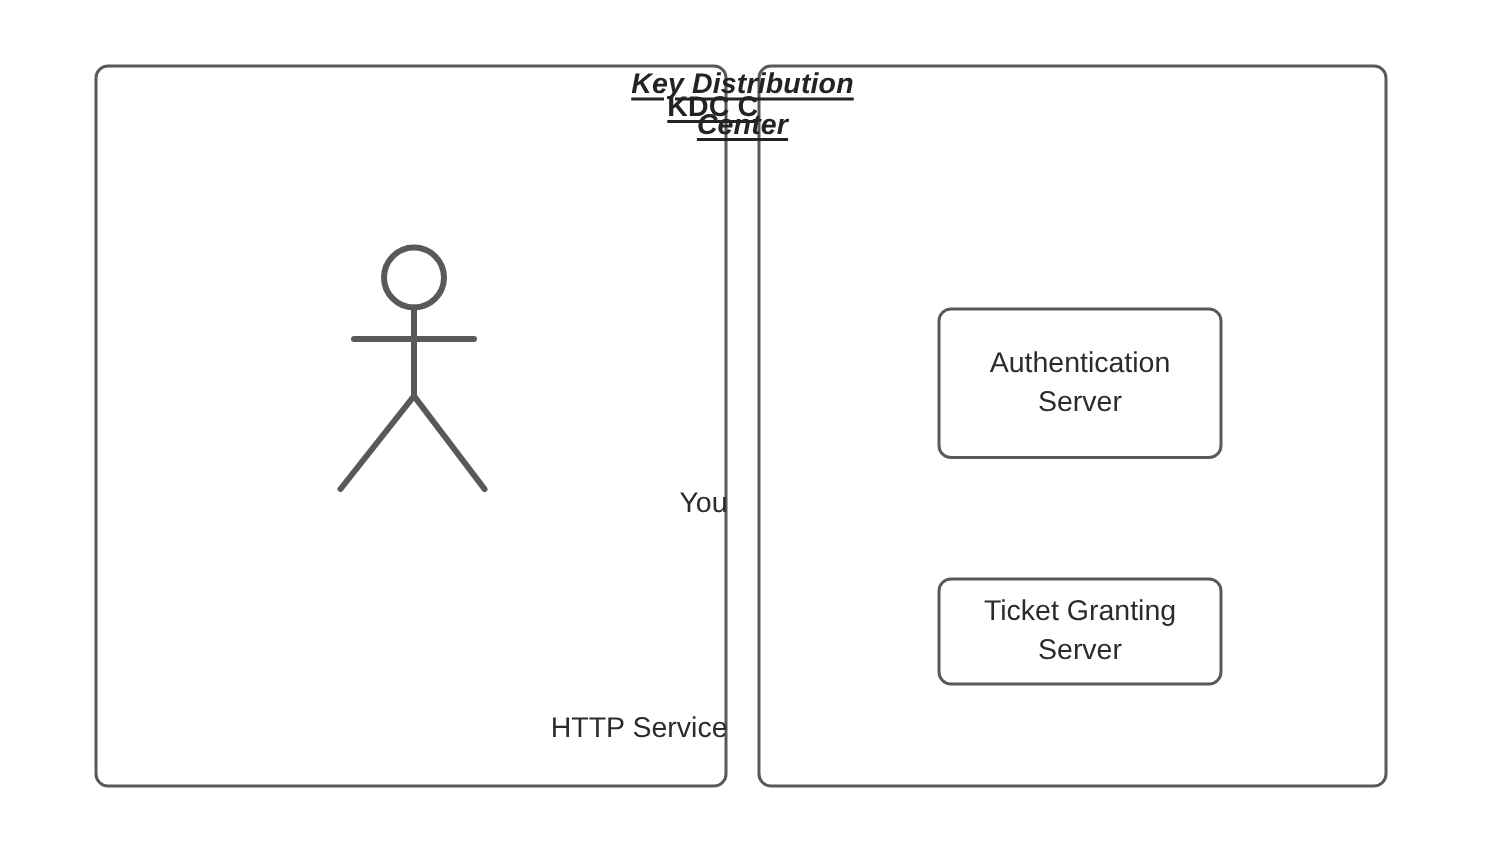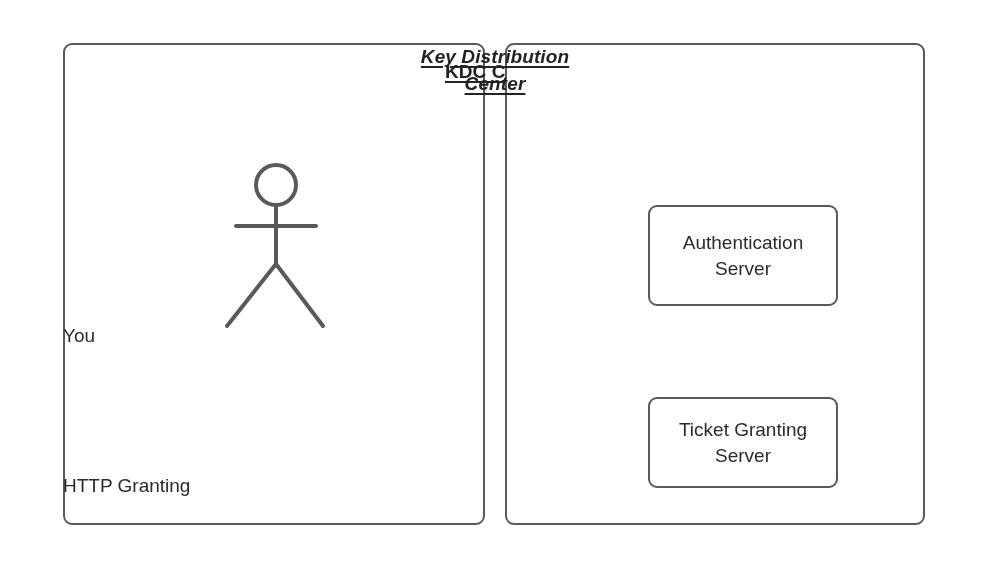--- a/index.html
+++ b/index.html
@@ -73,21 +73,21 @@
     width: 125px;
     height: 185px;
   }
   #actor-you svg {
     display: block;
   }
   .node-caption {
     position: absolute;
     left: 0;
     right: 0;
-    text-align: left;
+    text-align: right;
     font-size: 19px;
     line-height: 24px;
     color: #2b2b2b;
   }
   #caption-you {
     top: 324px;
     left: 63px;
     width: 422px;
   }
 
@@ -116,33 +116,32 @@
     border-radius: 9px;
     background: #ffffff;
     display: flex;
     align-items: center;
     justify-content: center;
     text-align: center;
     font-size: 19px;
     line-height: 26px;
     color: #2b2b2b;
     padding: 0 10px;
-    margin-left: 23px;
   }
   #box-authentication-server {
     left: 625px;
     top: 205px;
     width: 190px;
     height: 101px;
   }
   #box-ticket-granting-server {
     left: 625px;
-    top: 397px;
+    top: 385px;
     width: 190px;
-    height: 91px;
+    height: 72px;
   }
   .server-box-label {
     white-space: pre-line;
   }
 </style>
 </head>
 <body>
 
 <div id="canvas">
 
@@ -160,21 +159,21 @@
         <line x1="21" y1="71" x2="101" y2="71"></line>
         <line x1="61" y1="109" x2="12" y2="171"></line>
         <line x1="61" y1="109" x2="108" y2="171"></line>
       </g>
     </svg>
   </div>
 
   <div class="node-caption" id="caption-you">You</div>
 
 
-  <div class="node-caption" id="caption-http-service">HTTP Granting</div>
+  <div class="node-caption" id="caption-http-service">HTTP Service</div>
 
   <div class="panel" id="panel-kdc"></div>
 
   <div class="panel-title" id="title-kdc">
     <div><span>Key Distribution</span></div>
     <div><span>Center</span></div>
   </div>
 
   <div class="server-box" id="box-authentication-server">
     <div class="server-box-label">Authentication

